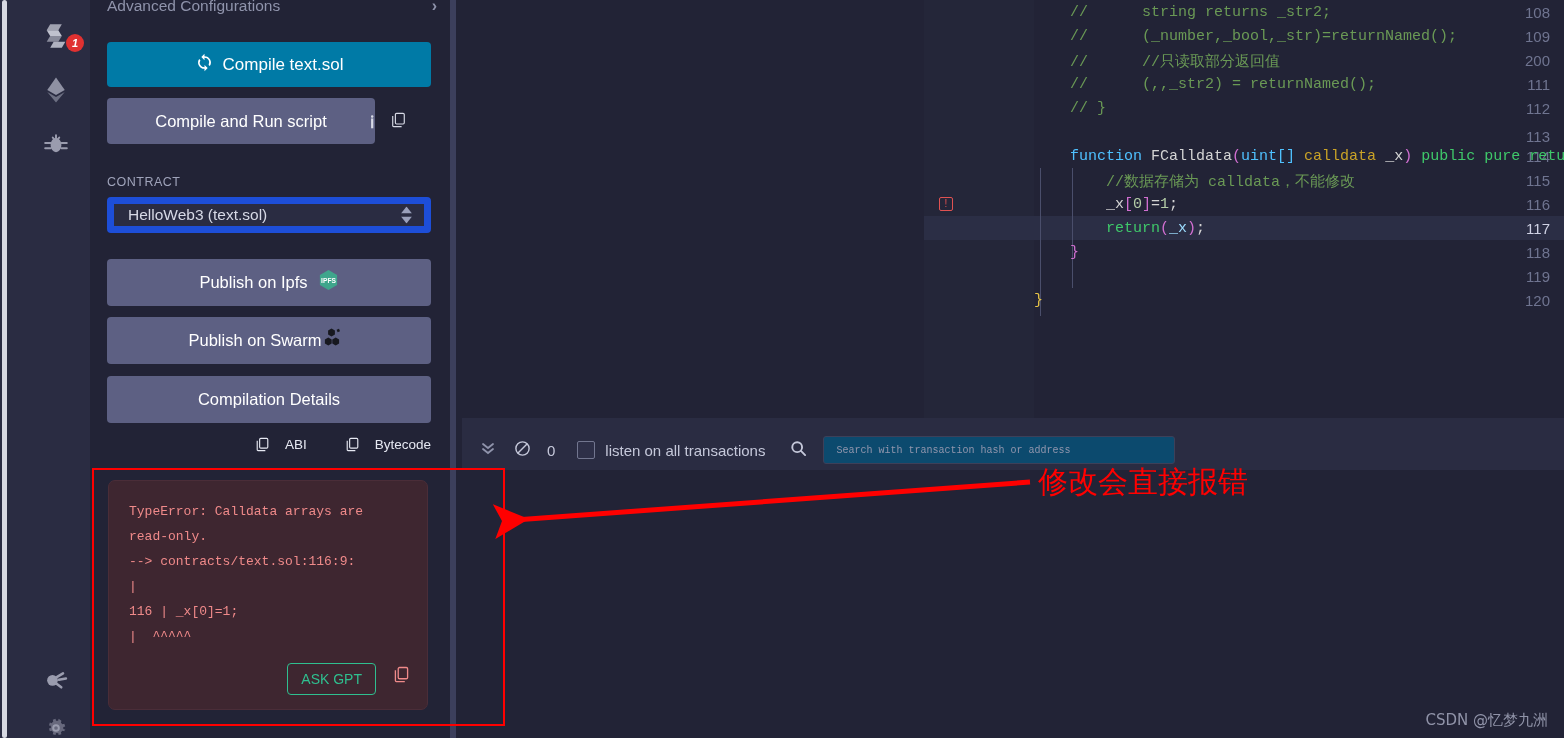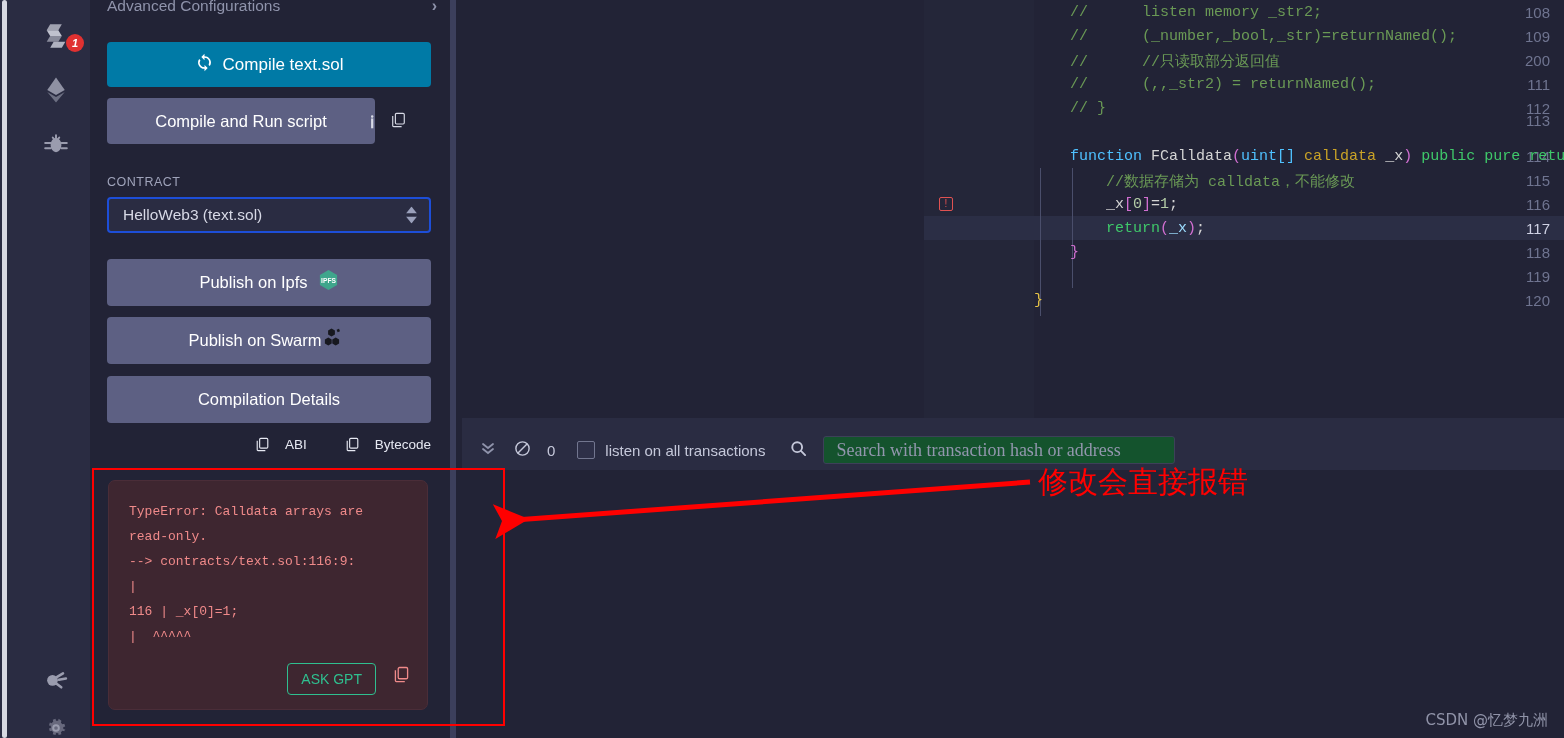--- a/index.html
+++ b/index.html
@@ -75,21 +75,21 @@
   }
   .run-icons span { cursor: pointer; display: block; }
   .info-i { font-size: 17px; font-weight: bold; font-family: "Liberation Serif", serif; }
 
   .contract-label {
     position: absolute; left: 107px; top: 175px;
     color: #9fa3ba; font-size: 12.5px; letter-spacing: .5px;
   }
   .select {
     position: absolute; left: 107px; top: 197px; width: 324px; height: 36px;
-    background: #2a2c42; border: 2px solid #1d4ed8; border-radius: 4px;
+    background: #2a2c42; border: 7px solid #1d4ed8; border-radius: 4px;
     display: flex; align-items: center; padding: 8px 14px;
     color: #d7d9e6; font-size: 15.5px;
   }
   .spinner {
     position: absolute; right: 12px; top: 50%; transform: translateY(-50%);
     display: flex; flex-direction: column; gap: 3px; color: #9aa0bb;
   }
 
   .btn-pub1 { position: absolute; left: 107px; top: 259px; height: 47px; gap: 10px; }
   .btn-pub2 { position: absolute; left: 107px; top: 317px; height: 47px; gap: 2px; }
@@ -190,23 +190,23 @@
   .txbar .cnt  { margin-left: 16px; font-size: 15px; color: #c5c8da; }
   .txbar .chk  {
     margin-left: 22px; width: 18px; height: 18px;
     border: 1px solid #72768f; border-radius: 2px; background: #2e3048;
     cursor: pointer;
   }
   .txbar .lbl  { margin-left: 10px; font-size: 15px; color: #c5c8da; }
   .txbar .srch { margin-left: 25px; color: #c5c8da; cursor: pointer; }
   .txinput {
     margin-left: 16px; width: 352px; height: 28px;
-    background: #14532d; border: 1px solid #3d4059; border-radius: 3px;
-    color: #9296ad; font-size: 18px; padding: 0 12px;
-    font-family: Liberation Serif, serif;
+    background: #0c4a6e; border: 1px solid #3d4059; border-radius: 3px;
+    color: #9296ad; font-size: 10px; padding: 0 12px;
+    font-family: Liberation Mono, monospace;
   }
   .txinput::placeholder { color: #9296ad; }
 
   .term-body {
     position: absolute; left: 462px; top: 470px; width: 1102px; height: 268px;
     background: #222336;
   }
 
   
   .anno-text {
@@ -389,31 +389,31 @@
     <div class="gutter"></div>
     <div class="hl-line" style="top:216px;"></div>
     <div class="indent-guide" style="left:610px; top:168px; height:120px;"></div>
     <div class="indent-guide" style="left:578px; top:168px; height:148px;"></div>
     <div id="gutter-numbers">
         <div class="ln" style="top: 4px;">108</div>
         <div class="ln" style="top: 28px;">109</div>
         <div class="ln" style="top: 52px;">200</div>
         <div class="ln" style="top: 76px;">111</div>
         <div class="ln" style="top: 100px;">112</div>
-        <div class="ln" style="top: 112px;">113</div>
+        <div class="ln" style="top: 128px;">113</div>
         <div class="ln" style="top: 148px;">114</div>
         <div class="ln" style="top: 172px;">115</div>
         <div class="ln" style="top: 196px;">116</div>
         <div class="ln cur" style="top: 220px;">117</div>
         <div class="ln" style="top: 244px;">118</div>
         <div class="ln" style="top: 268px;">119</div>
         <div class="ln" style="top: 292px;">120</div>
       </div>
     <div id="code-lines" class="code-area">
-        <div class="cl" style="top: 4px;"><span class="t-com">    //      listen memory _str2;</span></div>
+        <div class="cl" style="top: 4px;"><span class="t-com">    //      string returns _str2;</span></div>
         <div class="cl" style="top: 28px;"><span class="t-com">    //      (_number,_bool,_str)=returnNamed();</span></div>
         <div class="cl" style="top: 52px;"><span class="t-com">    //      //只读取部分返回值</span></div>
         <div class="cl" style="top: 76px;"><span class="t-com">    //      (,,_str2) = returnNamed();</span></div>
         <div class="cl" style="top: 100px;"><span class="t-com">    // }</span></div>
         <div class="cl" style="top: 124px;"></div>
         <div class="cl" style="top: 148px;"><span class="t-var">    </span><span class="t-kw">function</span><span class="t-var"> </span><span class="t-var">FCalldata</span><span class="t-pl">(</span><span class="t-type">uint[]</span><span class="t-var"> </span><span class="t-dat">calldata</span><span class="t-var"> _x</span><span class="t-pl">)</span><span class="t-var"> </span><span class="t-kw2">public pure returns</span></div>
         <div class="cl" style="top: 172px;"><span class="t-com">        //数据存储为 calldata，不能修改</span></div>
         <div class="cl" style="top: 196px;"><span class="t-var">        _x</span><span class="t-pl">[</span><span class="t-num">0</span><span class="t-pl">]</span><span class="t-var">=</span><span class="t-num">1</span><span class="t-var">;</span></div>
         <div class="cl" style="top: 220px;"><span class="t-var">        </span><span class="t-ret">return</span><span class="t-pl">(</span><span class="t-id">_x</span><span class="t-pl">)</span><span class="t-var">;</span></div>
         <div class="cl" style="top: 244px;"><span class="t-pl">    }</span></div>

